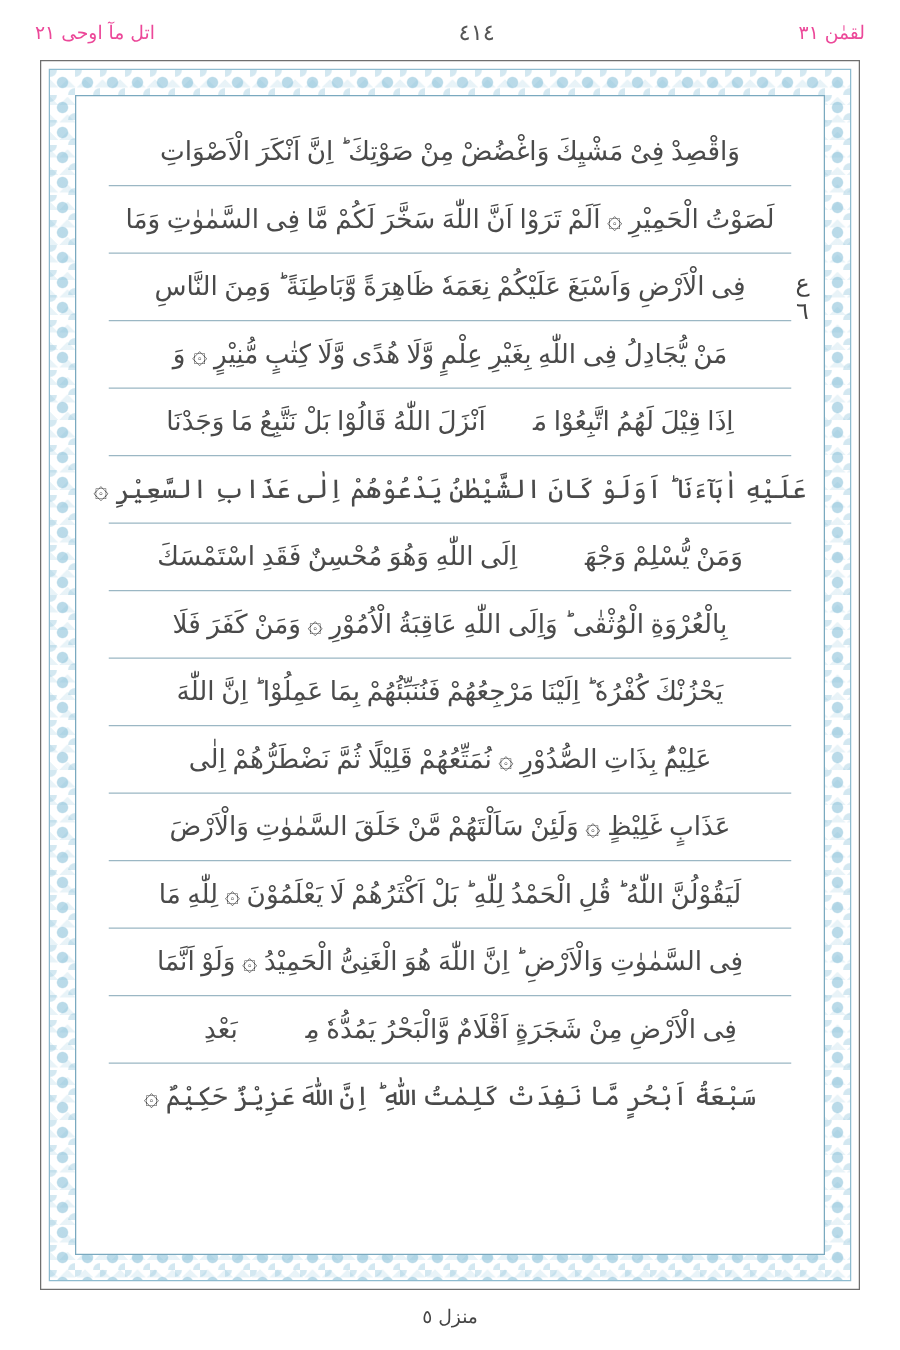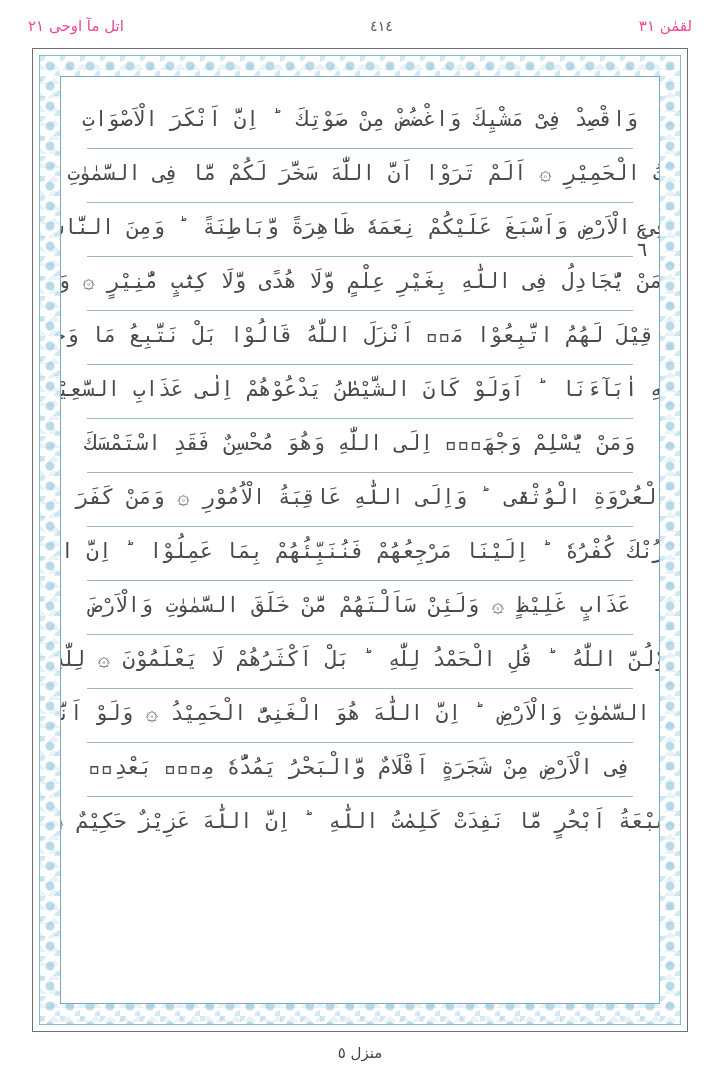--- a/index.html
+++ b/index.html
@@ -31,21 +31,21 @@
     direction: rtl;
   }
   .header-item {
     font-size: 15px;
     color: #ec4899;
     font-family: "DejaVu Sans", sans-serif;
     white-space: nowrap;
     letter-spacing: 0.5px;
   }
   .header-left   { order: 3; }
-  .header-center { order: 2; font-size: 14px; color: #555; }
+  .header-center { order: 2; font-size: 18px; color: #555; }
   .header-right  { order: 1; }
 
   
   .page-footer {
     position: absolute;
     bottom: 18px;
     left: 0;
     width: 720px;
     text-align: center;
     font-size: 15px;
@@ -112,21 +112,21 @@
     position: relative;
     height: 53px;
     display: flex;
     align-items: center;
     justify-content: center;
     border-bottom: 1px solid #9bb7c4;
     padding: 0 4px;
   }
   .ayah-line:last-child { border-bottom: none; }
   .ayah-line .line-text {
-    font-family: Liberation Mono, monospace;
+    font-family: Liberation Serif, serif;
     font-size: 21px;
     color: #4a4a4a;
     line-height: 1.35;
     white-space: nowrap;
     letter-spacing: 0px;
     direction: rtl;
     unicode-bidi: isolate;
   }
   .ayah-line.last { }
 </style>
@@ -169,20 +169,23 @@
         <div class="ayah-line">
           <span class="line-text">وَمَنْ يُّسْلِمْ وَجْهَهٗۤ اِلَى اللّٰهِ وَهُوَ مُحْسِنٌ فَقَدِ اسْتَمْسَكَ</span>
         </div>
         <div class="ayah-line">
           <span class="line-text">بِالْعُرْوَةِ الْوُثْقٰى ؕ وَاِلَى اللّٰهِ عَاقِبَةُ الْاُمُوْرِ ۞ وَمَنْ كَفَرَ فَلَا</span>
         </div>
         <div class="ayah-line">
           <span class="line-text">يَحْزُنْكَ كُفْرُهٗ ؕ اِلَيْنَا مَرْجِعُهُمْ فَنُنَبِّئُهُمْ بِمَا عَمِلُوْا ؕ اِنَّ اللّٰهَ</span>
         </div>
         <div class="ayah-line">
+          <span class="line-text">عَلِيْمٌۢ بِذَاتِ الصُّدُوْرِ ۞ نُمَتِّعُهُمْ قَلِيْلًا ثُمَّ نَضْطَرُّهُمْ اِلٰى</span>
+        </div>
+        <div class="ayah-line">
           <span class="line-text">عَذَابٍ غَلِيْظٍ ۞ وَلَئِنْ سَاَلْتَهُمْ مَّنْ خَلَقَ السَّمٰوٰتِ وَالْاَرْضَ</span>
         </div>
         <div class="ayah-line">
           <span class="line-text">لَيَقُوْلُنَّ اللّٰهُ ؕ قُلِ الْحَمْدُ لِلّٰهِ ؕ بَلْ اَكْثَرُهُمْ لَا يَعْلَمُوْنَ ۞ لِلّٰهِ مَا</span>
         </div>
         <div class="ayah-line">
           <span class="line-text">فِى السَّمٰوٰتِ وَالْاَرْضِ ؕ اِنَّ اللّٰهَ هُوَ الْغَنِىُّ الْحَمِيْدُ ۞ وَلَوْ اَنَّمَا</span>
         </div>
         <div class="ayah-line">
           <span class="line-text">فِى الْاَرْضِ مِنْ شَجَرَةٍ اَقْلَامٌ وَّالْبَحْرُ يَمُدُّهٗ مِنْۢ بَعْدِهٖ</span>

